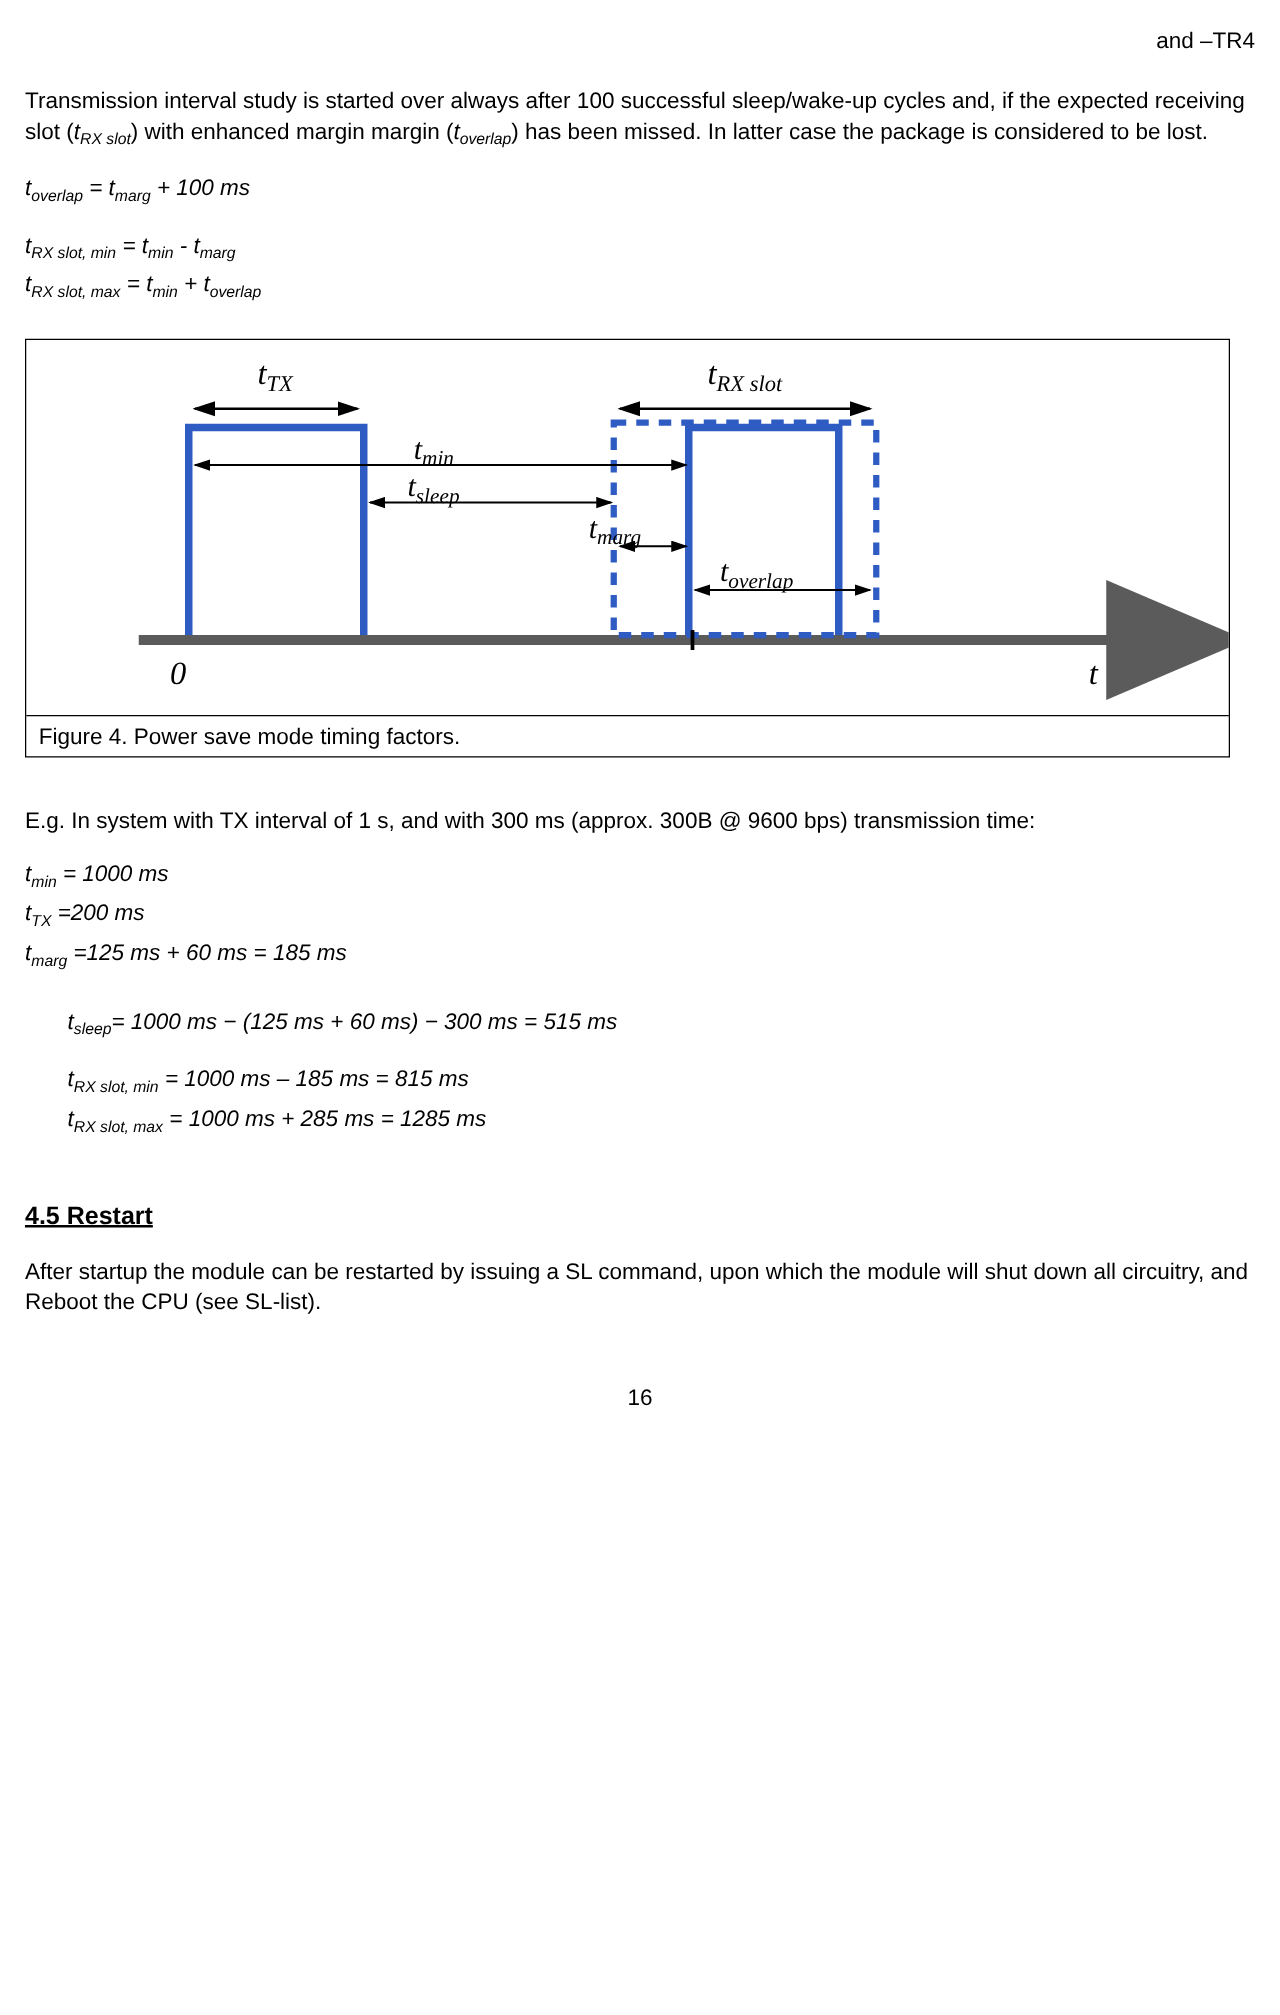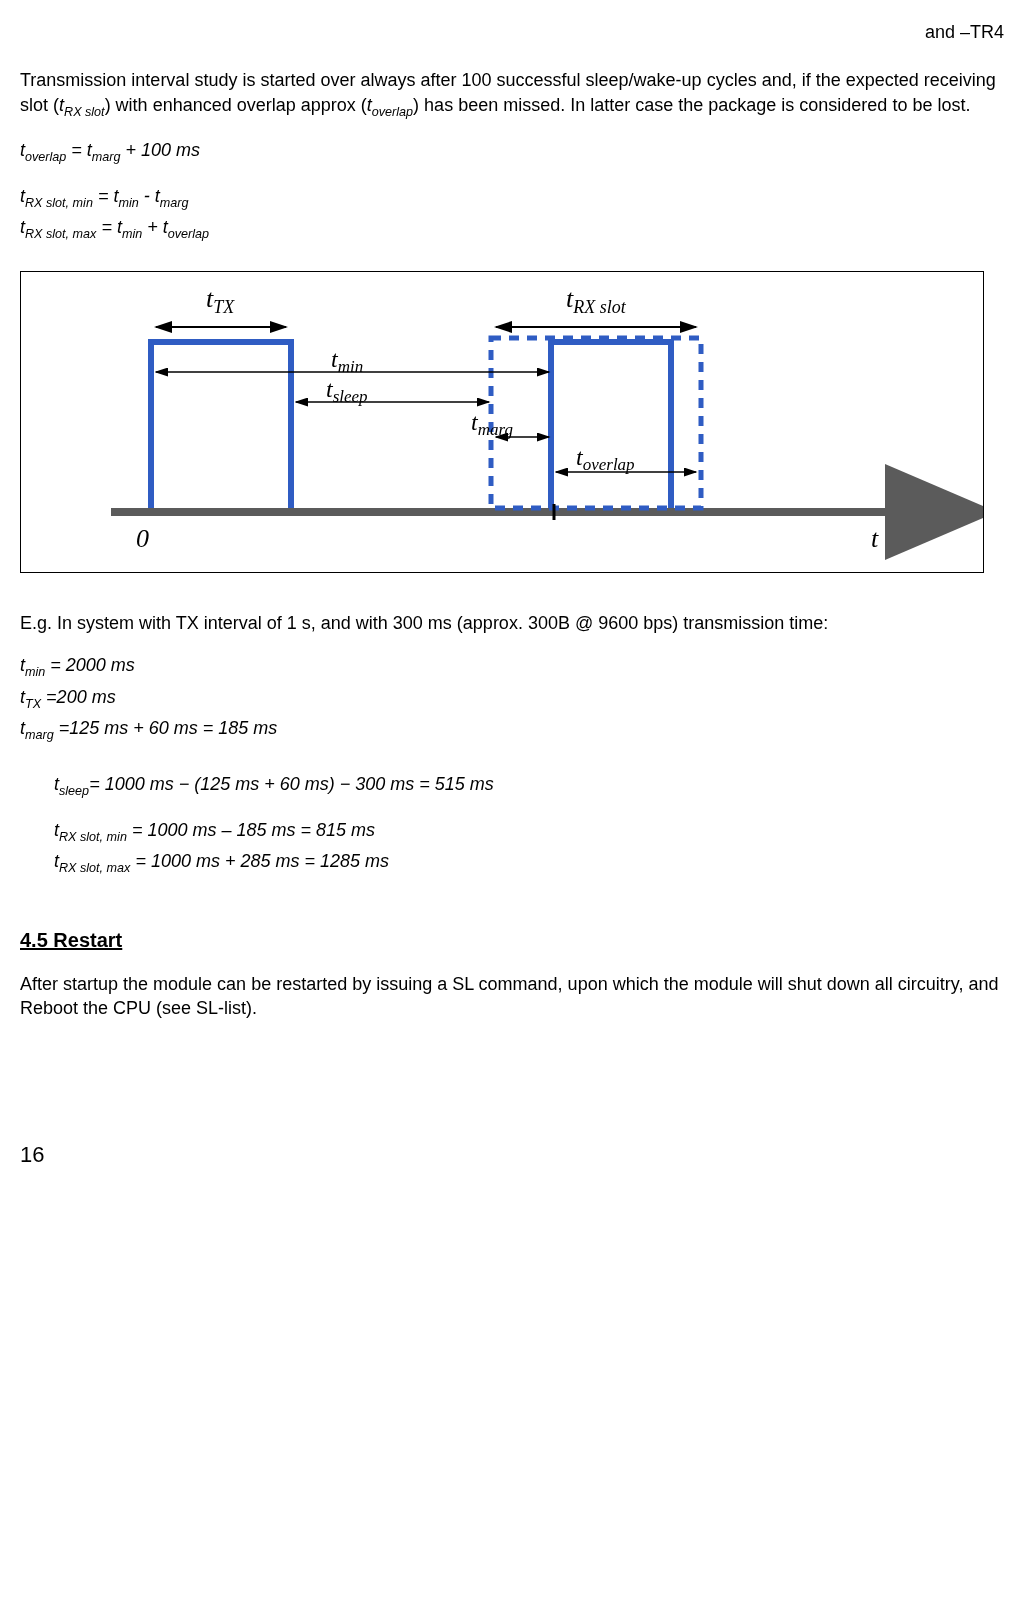--- a/index.html
+++ b/index.html
@@ -33,34 +33,35 @@
   .eqblock { margin-bottom: 4px; }
   .indent { margin-left: 34px; }
   .section-heading {
     font-weight: bold;
     text-decoration: underline;
     font-size: 20px;
     margin-top: 50px;
     margin-bottom: 18px;
   }
   .pagenum {
-    margin-top: 120px;
-    font-size: 22px;
+    text-align: center;
+    margin-top: 52px;
+    font-size: 18px;
   }
   .spacer { height: 24px; }
 </style>
 </head>
 <body>
 
 <div class="header">
   <div>and –TR4</div>
 </div>
 
 <div class="para">
-  <span>Transmission interval study is started over always after 100 successful sleep/wake-up cycles and, if the expected receiving slot (</span><span class="ital">t</span><span class="sub">RX slot</span><span>) with enhanced overlap approx (</span><span class="ital">t</span><span class="sub">overlap</span><span>) has been missed. In latter case the package is considered to be lost.</span>
+  <span>Transmission interval study is started over always after 100 successful sleep/wake-up cycles and, if the expected receiving slot (</span><span class="ital">t</span><span class="sub">RX slot</span><span>) with enhanced margin margin (</span><span class="ital">t</span><span class="sub">overlap</span><span>) has been missed. In latter case the package is considered to be lost.</span>
 </div>
 
 <div class="para ital">
   <span>t</span><span class="sub">overlap</span><span> = t</span><span class="sub">marg</span><span> + 100 ms</span>
 </div>
 
 <div class="ital eqblock">
   <span>t</span><span class="sub">RX slot, min</span><span> = t</span><span class="sub">min</span><span> - t</span><span class="sub">marg</span>
 </div>
 <div class="ital eqblock">
@@ -104,28 +105,29 @@
 
     <line x1="275" y1="130" x2="468" y2="130" stroke="#000" stroke-width="1.5" marker-start="url(#arrowL)" marker-end="url(#arrowR)"></line>
     <text x="305" y="125" font-size="24" font-style="italic" font-family="serif">t<tspan font-size="17" baseline-shift="-5">sleep</tspan></text>
 
     <line x1="475" y1="165" x2="528" y2="165" stroke="#000" stroke-width="1.5" marker-start="url(#arrowL)" marker-end="url(#arrowR)"></line>
     <text x="450" y="158" font-size="24" font-style="italic" font-family="serif">t<tspan font-size="17" baseline-shift="-5">marg</tspan></text>
 
     <line x1="535" y1="200" x2="675" y2="200" stroke="#000" stroke-width="1.5" marker-start="url(#arrowL)" marker-end="url(#arrowR)"></line>
     <text x="555" y="193" font-size="24" font-style="italic" font-family="serif">t<tspan font-size="17" baseline-shift="-5">overlap</tspan></text>
   </svg>
+  <div class="caption">Figure 4.  Power save mode timing factors.</div>
 </div>
 
 <div class="spacer"></div>
 
 <div class="para">E.g. In system with TX interval of 1 s, and with 300 ms (approx. 300B @ 9600 bps) transmission time:</div>
 
 <div class="ital eqblock">
-  <span>t</span><span class="sub">min</span><span> = 2000 ms</span>
+  <span>t</span><span class="sub">min</span><span> = 1000 ms</span>
 </div>
 <div class="ital eqblock">
   <span> t</span><span class="sub">TX</span><span> =200 ms</span>
 </div>
 <div class="ital eqblock">
   <span>t</span><span class="sub">marg</span><span> =125 ms + 60 ms = 185 ms</span>
 </div>
 
 <div class="spacer"></div>
 

